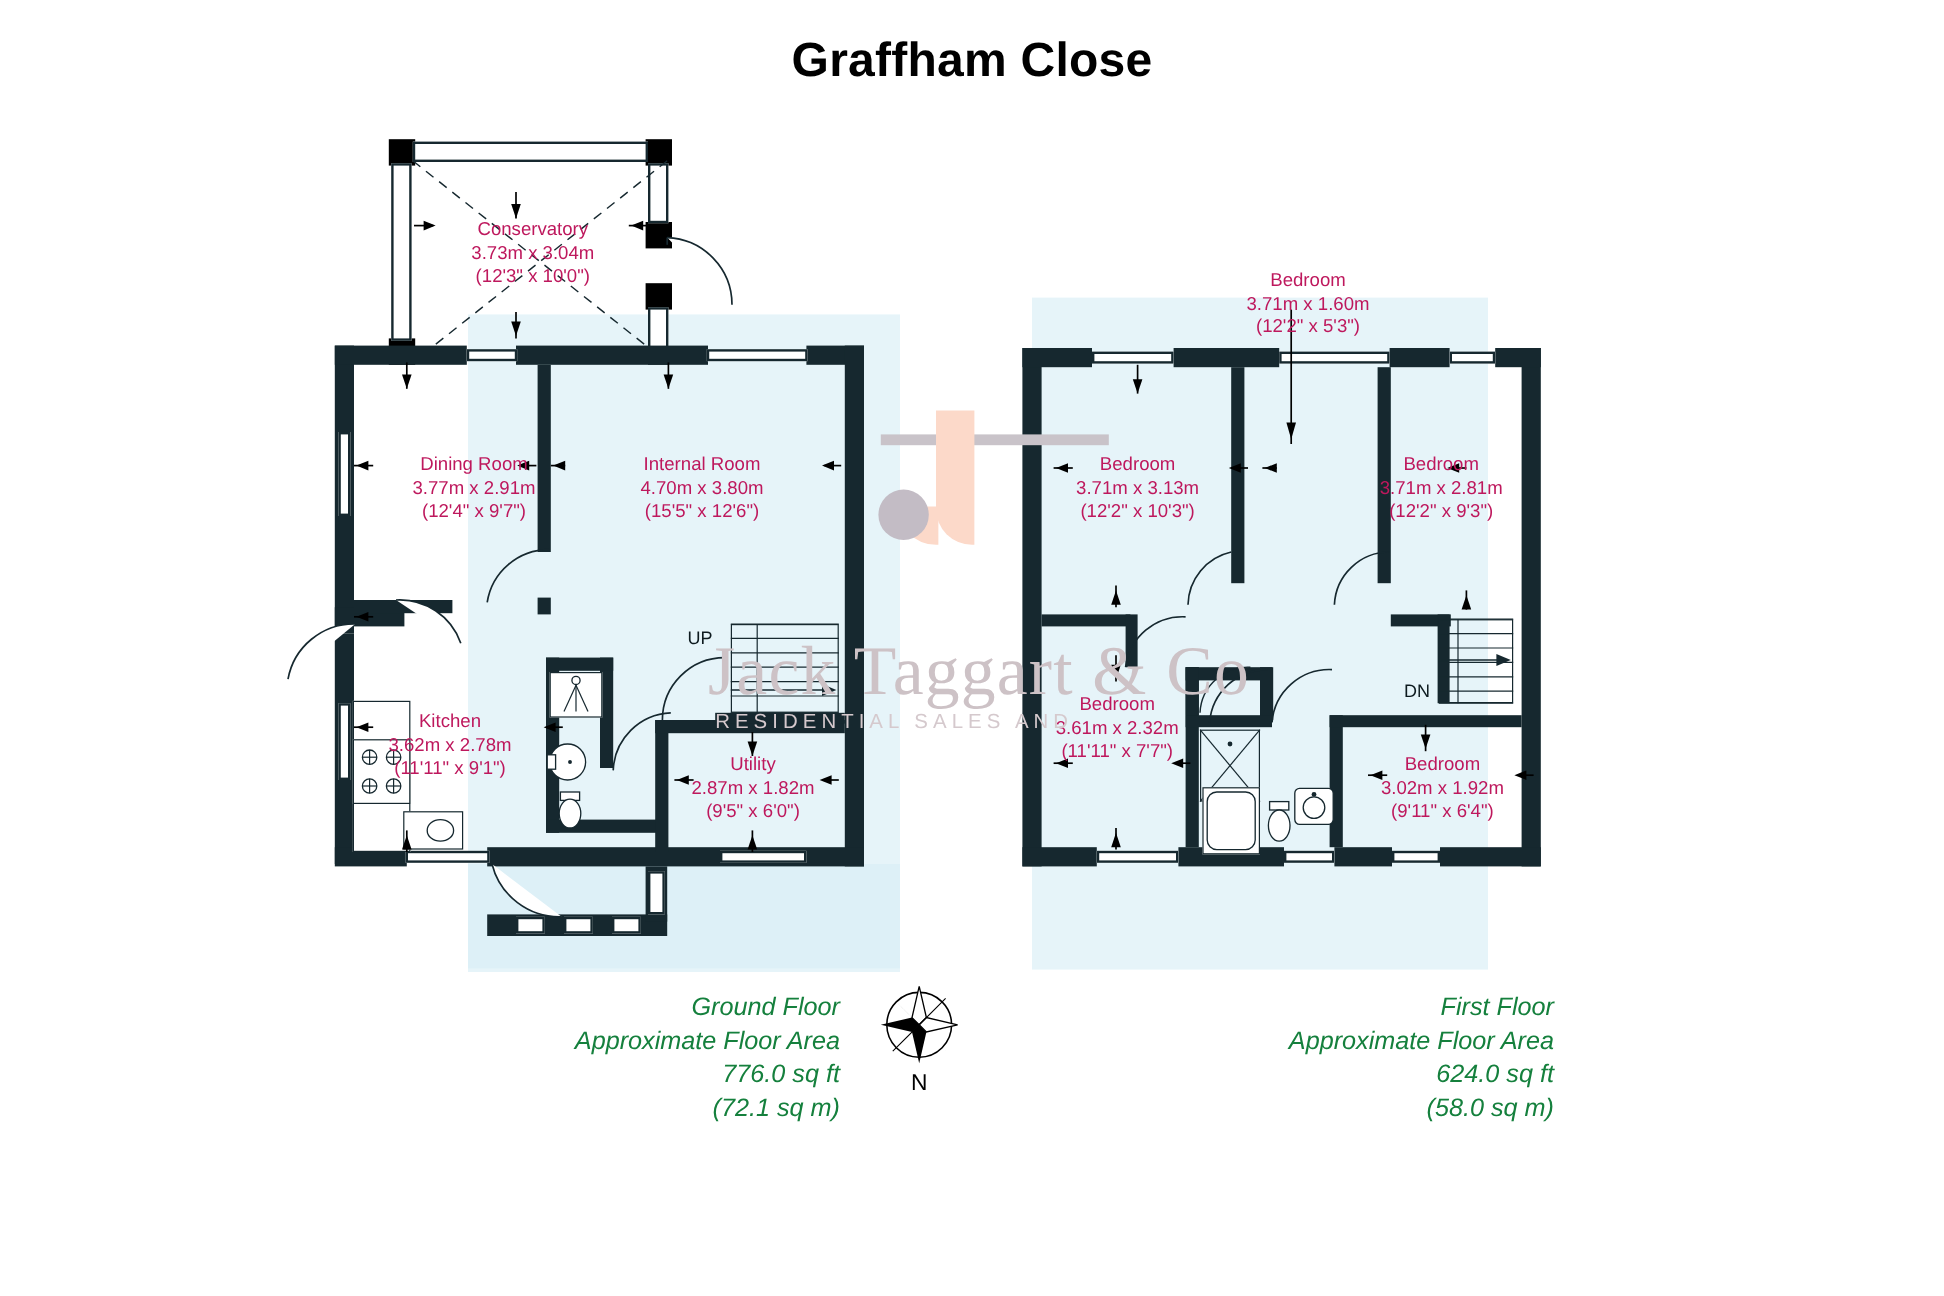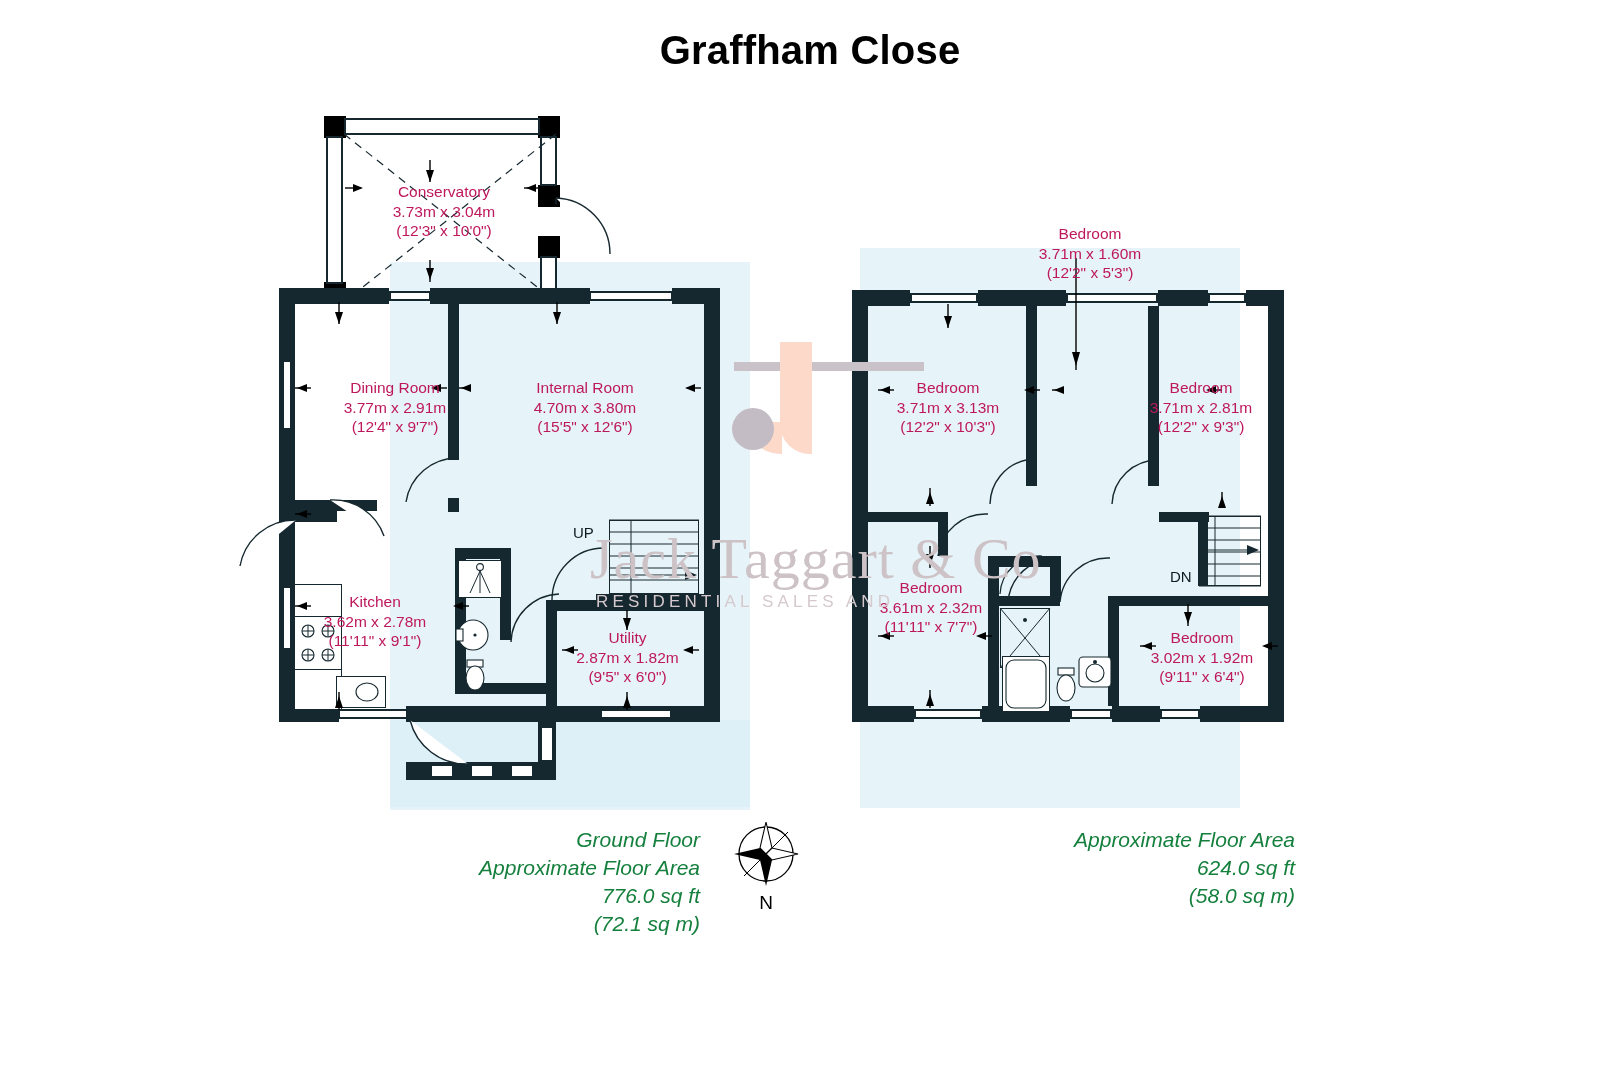--- a/index.html
+++ b/index.html
@@ -611,20 +611,21 @@
   </div>
 
   <div class="foot" style="left:300px;top:826px;width:400px;">
     <div>Ground Floor</div>
     <div>Approximate Floor Area</div>
     <div>776.0 sq ft</div>
     <div>(72.1 sq m)</div>
   </div>
 
   <div class="foot" style="left:895px;top:826px;width:400px;">
+    <div>First Floor</div>
     <div>Approximate Floor Area</div>
     <div>624.0 sq ft</div>
     <div>(58.0 sq m)</div>
   </div>
 
   <div id="compass">
     <svg width="80" height="72">
       <circle cx="40" cy="34" r="27" fill="none" stroke="#000" stroke-width="1.3"></circle>
       <polygon points="40,2 46,28 40,34 34,28" fill="#ffffff" stroke="#000" stroke-width="1.1"></polygon>
       <polygon points="40,66 46,40 40,34 34,40" fill="#000"></polygon>

